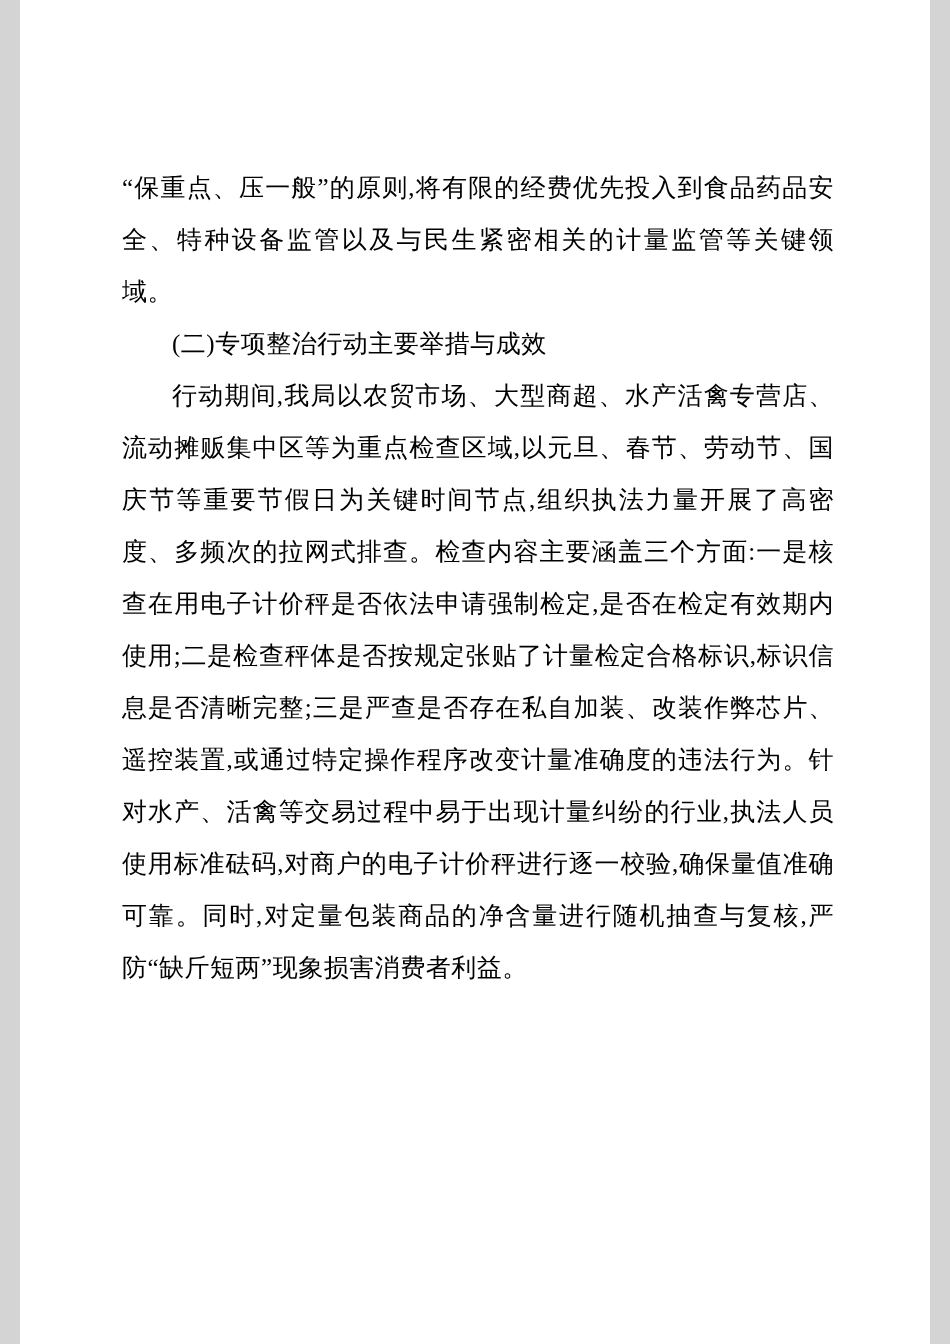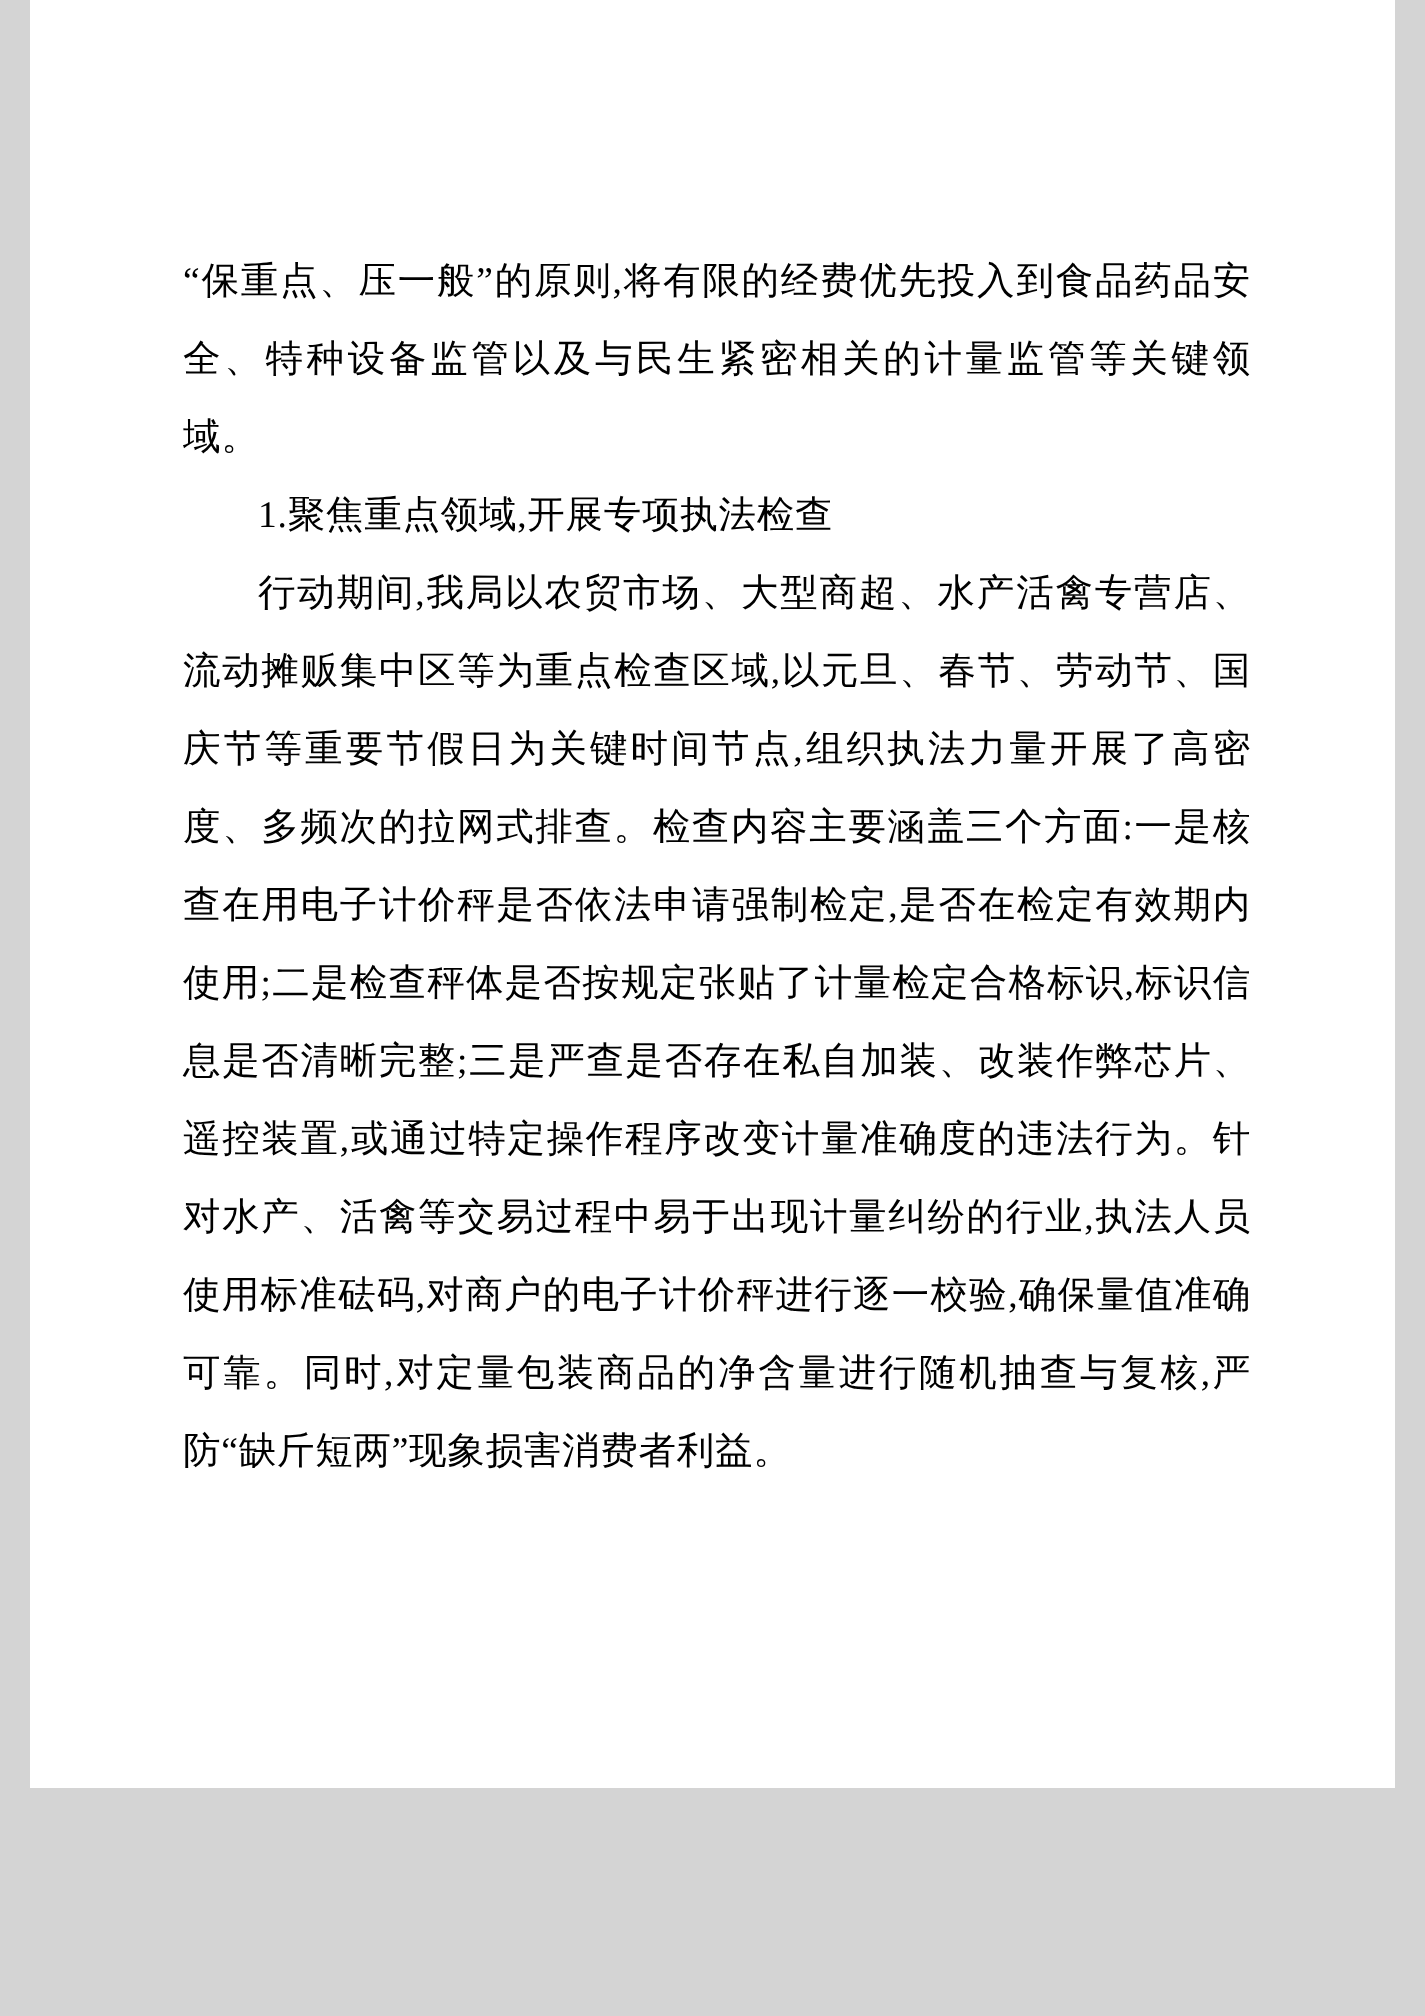--- a/index.html
+++ b/index.html
@@ -12,21 +12,21 @@
     background: #d4d4d4;
     position: relative;
     overflow: hidden;
     font-family: "Liberation Serif", "DejaVu Serif", serif;
   }
   .page {
     position: absolute;
     left: 20px;
     top: 0;
     width: 910px;
-    height: 1192px;
+    height: 1344px;
     background: #ffffff;
     box-sizing: border-box;
     padding: 162px 96px 0 102px;
   }
   .doc {
     font-size: 25px;
     line-height: 52px;
     color: #000000;
     text-align: justify;
     text-justify: inter-ideograph;
@@ -51,16 +51,16 @@
 </style>
 </head>
 <body>
 
 <div class="edge-strip left"></div>
 <div class="edge-strip right"></div>
 
 <div class="page">
   <div class="doc">
     <p class="para">“保重点、压一般”的原则,将有限的经费优先投入到食品药品安全、特种设备监管以及与民生紧密相关的计量监管等关键领域。</p>
-    <p class="para indent">1.聚焦重点领域,开展专项执法检查</p>
+    <p class="para indent">(二)专项整治行动主要举措与成效</p>
     <p class="para indent">行动期间,我局以农贸市场、大型商超、水产活禽专营店、流动摊贩集中区等为重点检查区域,以元旦、春节、劳动节、国庆节等重要节假日为关键时间节点,组织执法力量开展了高密度、多频次的拉网式排查。检查内容主要涵盖三个方面:一是核查在用电子计价秤是否依法申请强制检定,是否在检定有效期内使用;二是检查秤体是否按规定张贴了计量检定合格标识,标识信息是否清晰完整;三是严查是否存在私自加装、改装作弊芯片、遥控装置,或通过特定操作程序改变计量准确度的违法行为。针对水产、活禽等交易过程中易于出现计量纠纷的行业,执法人员使用标准砝码,对商户的电子计价秤进行逐一校验,确保量值准确可靠。同时,对定量包装商品的净含量进行随机抽查与复核,严防“缺斤短两”现象损害消费者利益。</p>
   </div>
 </div>
 
 </body></html>

